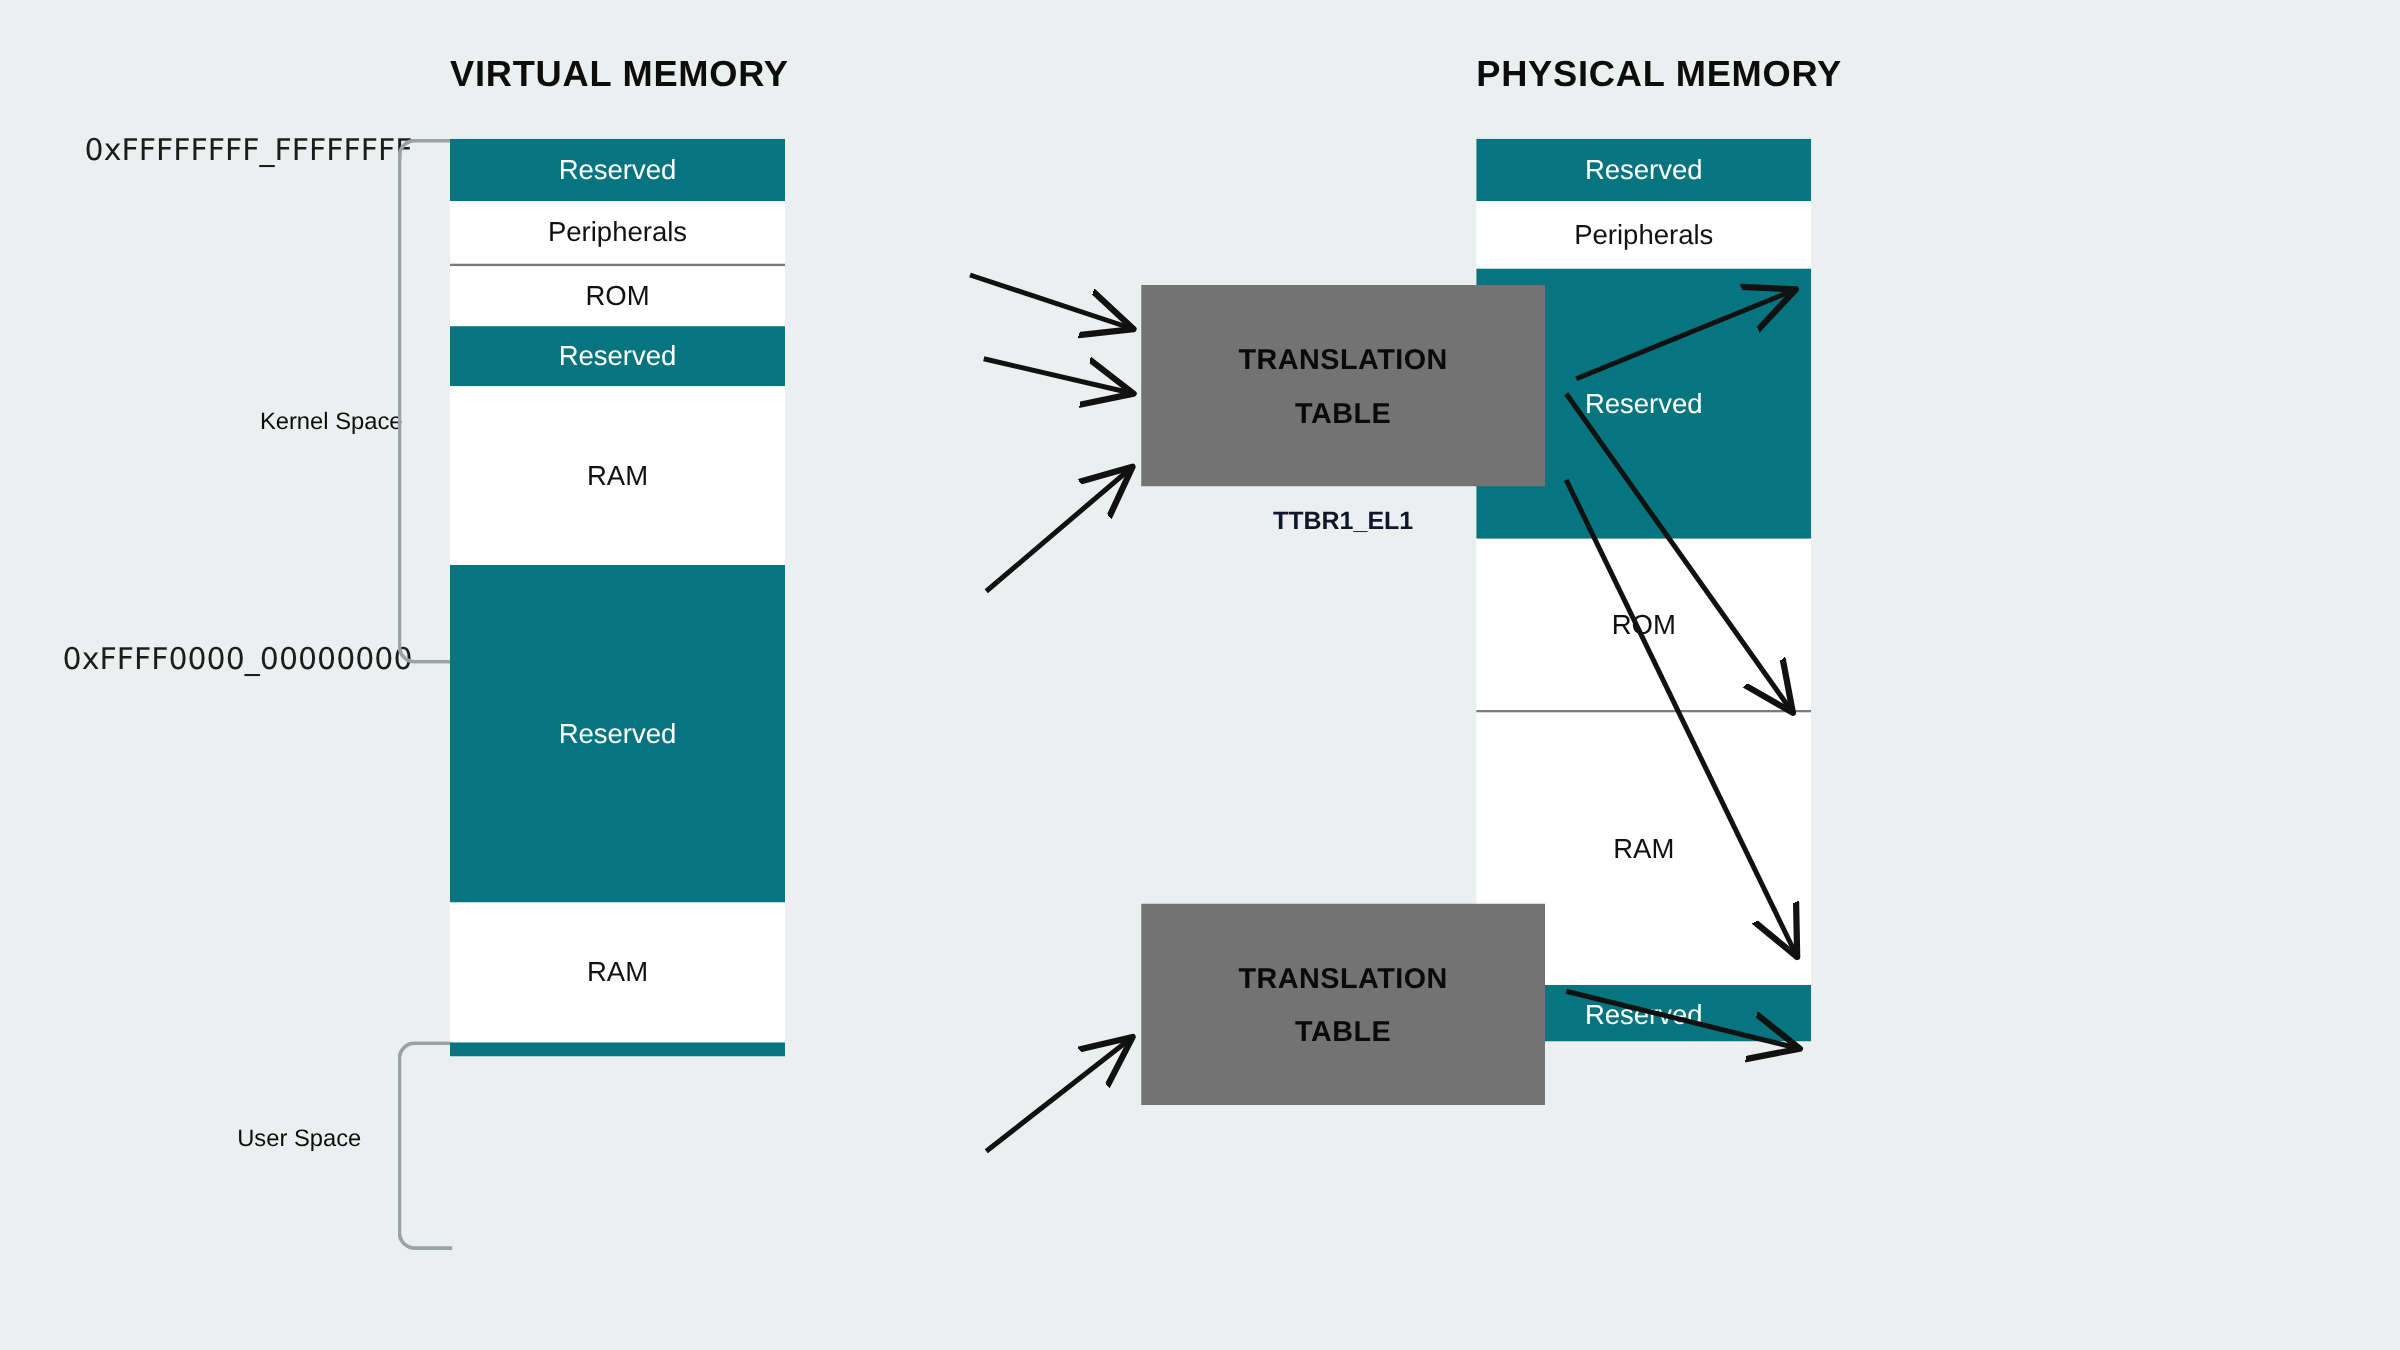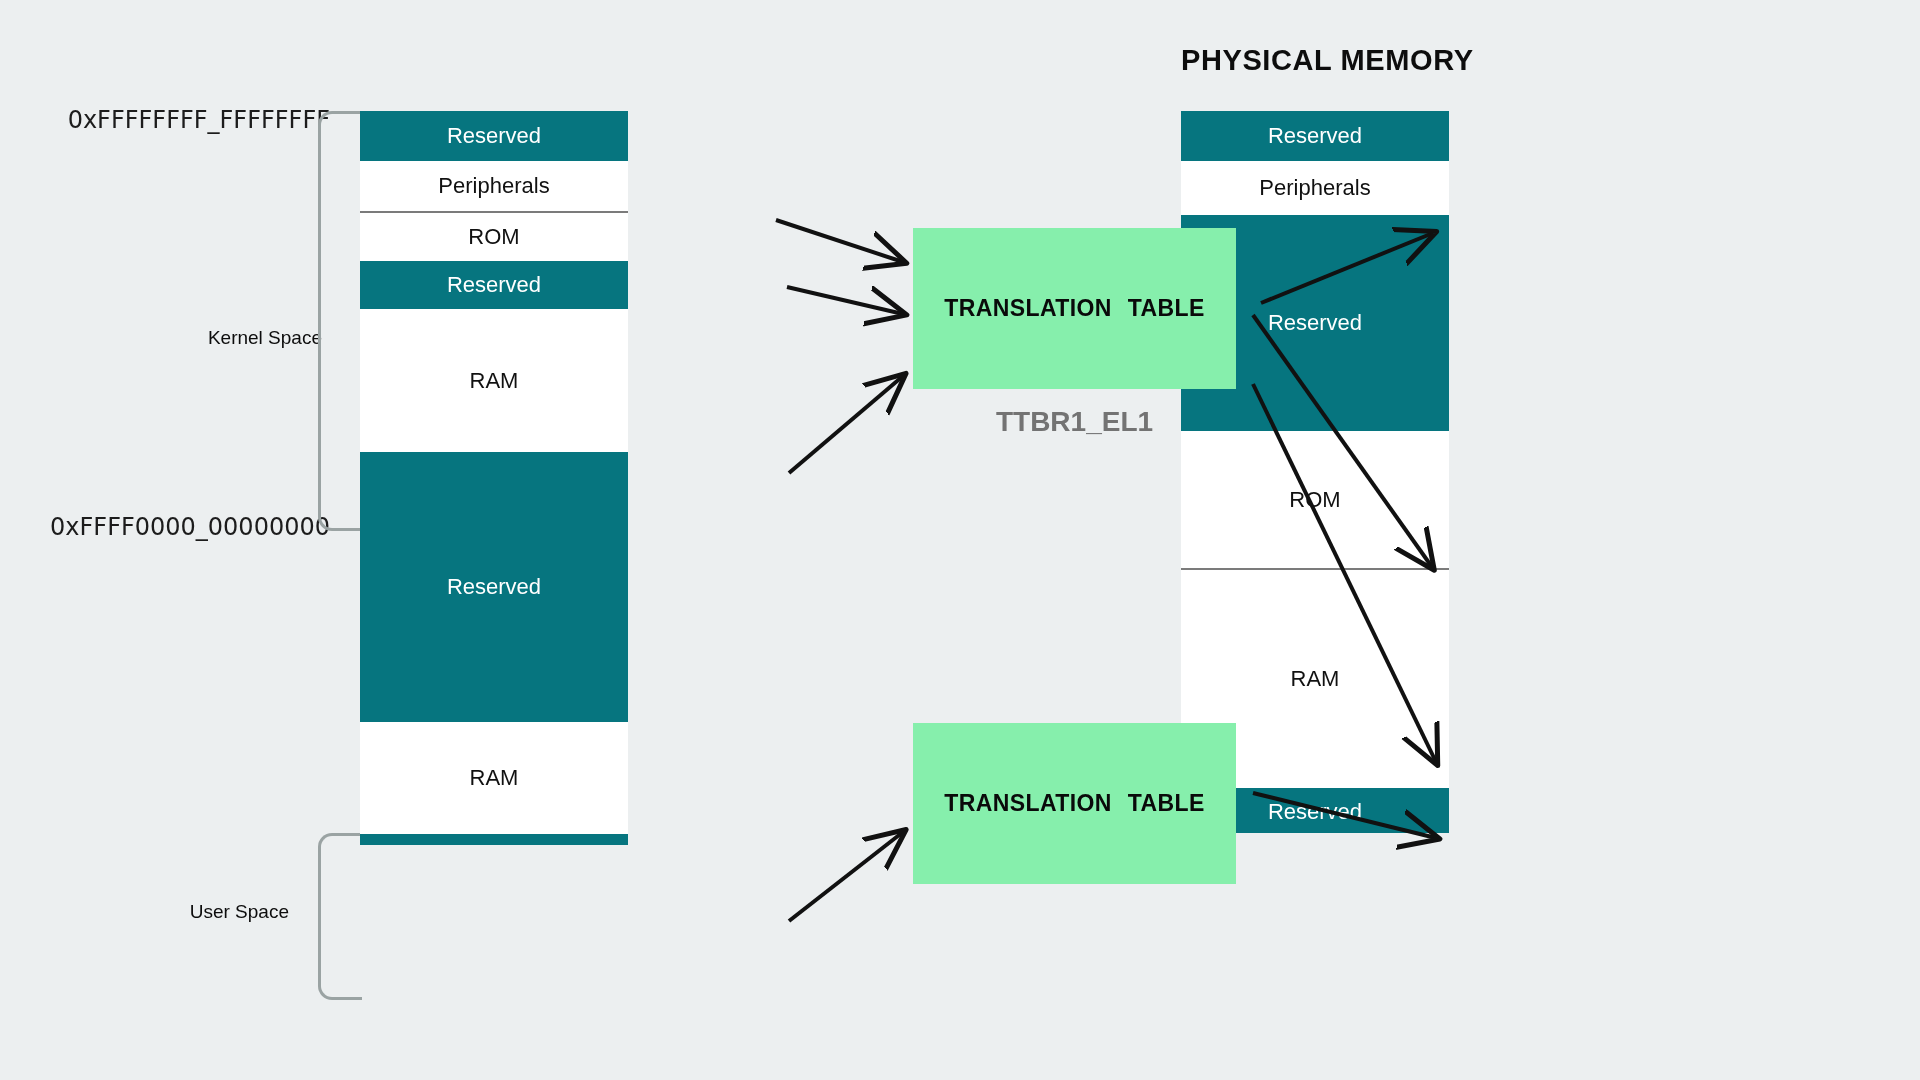--- a/index.html
+++ b/index.html
@@ -98,54 +98,55 @@
     border-bottom: 3px solid #9aa3a3;
     border-right: none;
     border-top-left-radius: 14px;
     border-bottom-left-radius: 14px;
     box-sizing: border-box;
   }
 
   
   .tt-box {
     position: absolute;
-    background: #86efac;
+    background: #737373;
     display: flex;
-    flex-direction: row;
+    flex-direction: column;
     align-items: center;
     justify-content: center;
     gap: 16px;
     font-size: 23px;
     font-weight: bold;
     color: #0a0a0a;
     letter-spacing: 0.4px;
   }
   .tt-caption {
     position: absolute;
-    font-size: 28px;
+    font-size: 20px;
     font-weight: bold;
-    color: #737373;
+    color: #0f172a;
     text-align: center;
     white-space: nowrap;
   }
 
   
   #arrow-layer {
     position: absolute;
     left: 0; top: 0;
     width: 1920px;
     height: 1080px;
     pointer-events: none;
   }
 </style>
 </head>
 <body>
 
 <div id="stage">
 
+  <div class="col-header" id="vm-header">VIRTUAL MEMORY</div>
 
   <div class="col-header" id="pm-header">PHYSICAL MEMORY</div>
 
   <div class="addr-label" style="left:30px; top:106px; width:300px;">0xFFFFFFFF_FFFFFFFF</div>
 
   <div class="addr-label" style="left:30px; top:513px; width:300px;">0xFFFF0000_00000000</div>
 
 
 
   <div class="space-label" style="left:40px; top:327px; width:282px;">Kernel Space</div>

